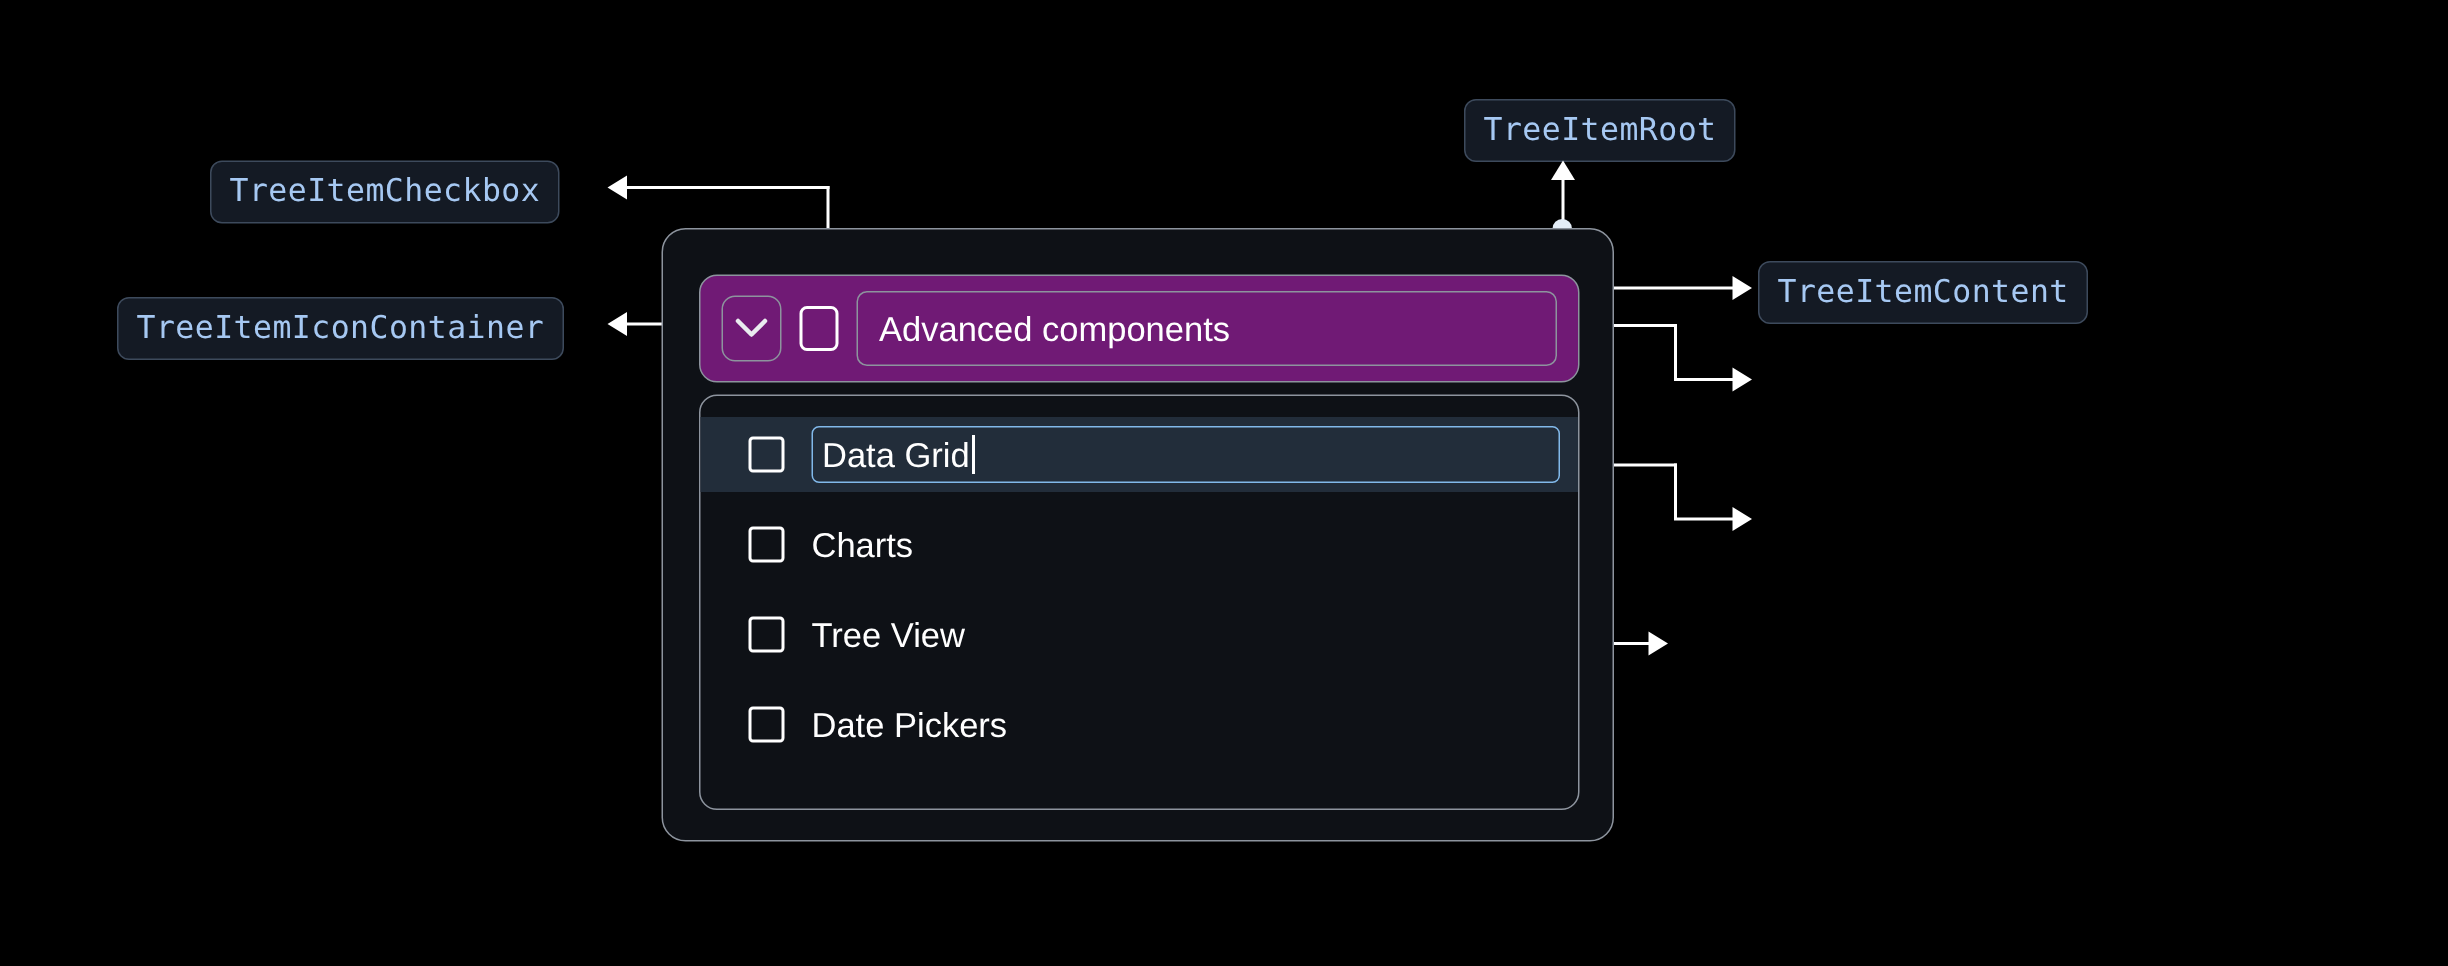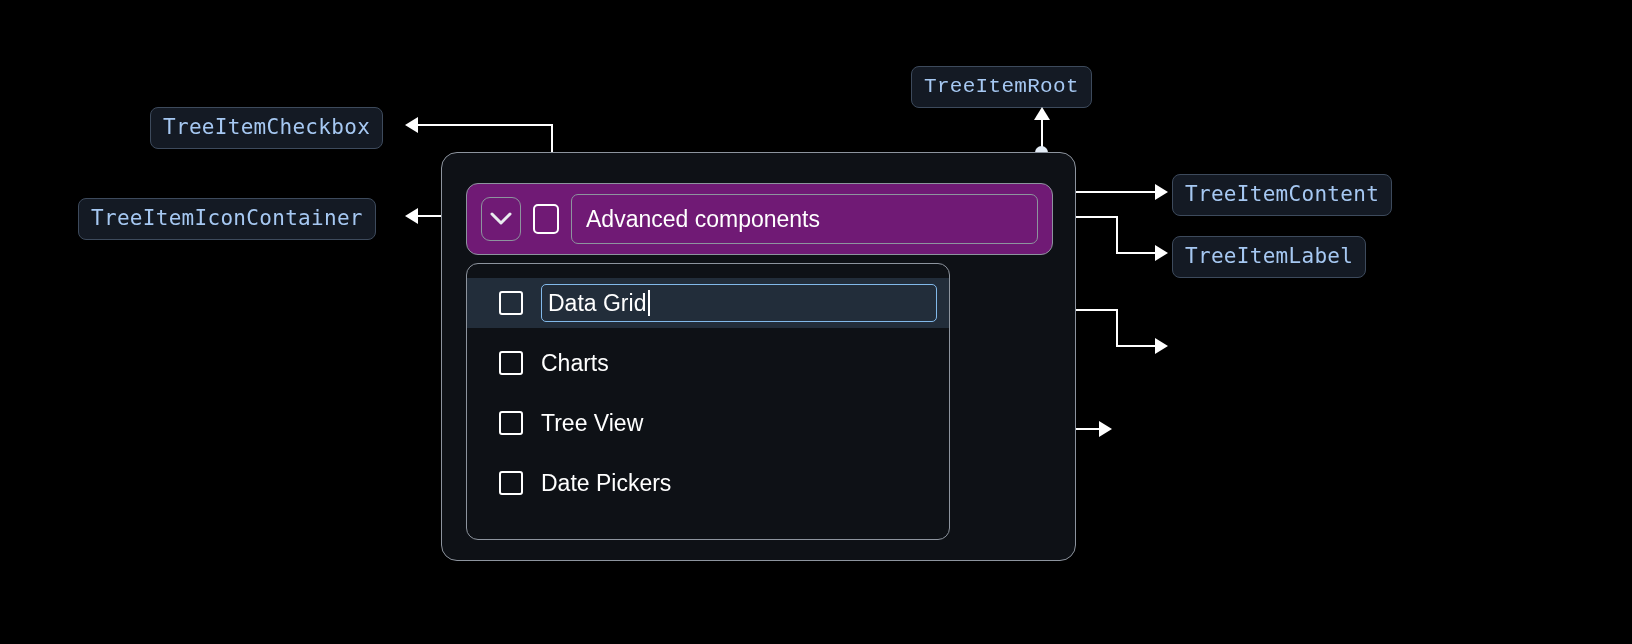--- a/index.html
+++ b/index.html
@@ -67,21 +67,21 @@
     border-radius: 7px;
     display: flex; align-items: center;
     padding-left: 14px;
     color: #ffffff;
     font-size: 23px;
   }
 
   .group-box {
     position: absolute;
     left: 24px; top: 110px;
-    width: 484px; height: 277px;
+    width: 587px; height: 277px;
     background: #0e1116;
     border: 1.5px solid #8d949e;
     border-radius: 12px;
     padding-top: 14px;
   }
   .tree-row {
     height: 50px;
     display: flex; align-items: center;
     padding-left: 32px;
     gap: 18px;
@@ -140,29 +140,28 @@
     border-left: 8px solid transparent;
     border-right: 8px solid transparent;
     border-bottom: 13px solid #ffffff;
   }
 </style>
 </head>
 <body>
 
 <div id="stage">
 
-  <div class="tag" style="left:150px; top:107px;">TreeItemCheckbox</div>
+  <div class="tag" style="left:140px; top:107px;">TreeItemCheckbox</div>
 
   <div class="tag" style="left:78px; top:198px;">TreeItemIconContainer</div>
 
-  <div class="tag" style="left:911px; top:66px;font-family:Liberation Mono, monospace;">TreeItemRoot</div>
+  <div class="tag" style="left:976px; top:66px;">TreeItemRoot</div>
 
   <div class="tag" style="left:1172px; top:174px;">TreeItemContent</div>
 
-  <div class="tag" style="left:1172px; top:236px;">TreeItemLabel</div>
 
 
 
   <div class="ln v" style="left:551px; top:124px; height:80px;"></div>
   <div class="ln h" style="left:418px; top:124px; width:135px;"></div>
   <div class="arrow arrow-l" style="left:405px; top:117px;"></div>
   <div class="dot" style="left:545px; top:197px;"></div>
 
   <div class="ln h" style="left:418px; top:215px; width:70px;"></div>
   <div class="arrow arrow-l" style="left:405px; top:208px;"></div>

